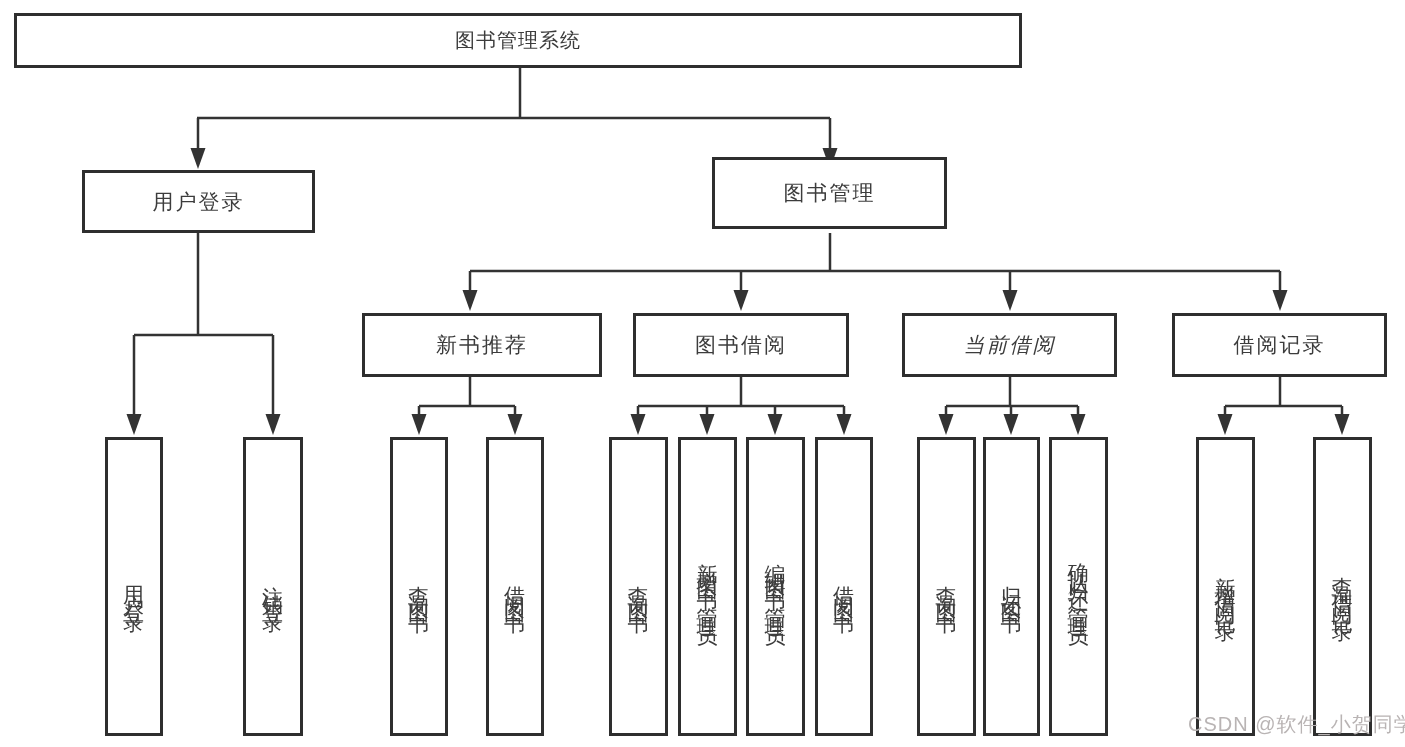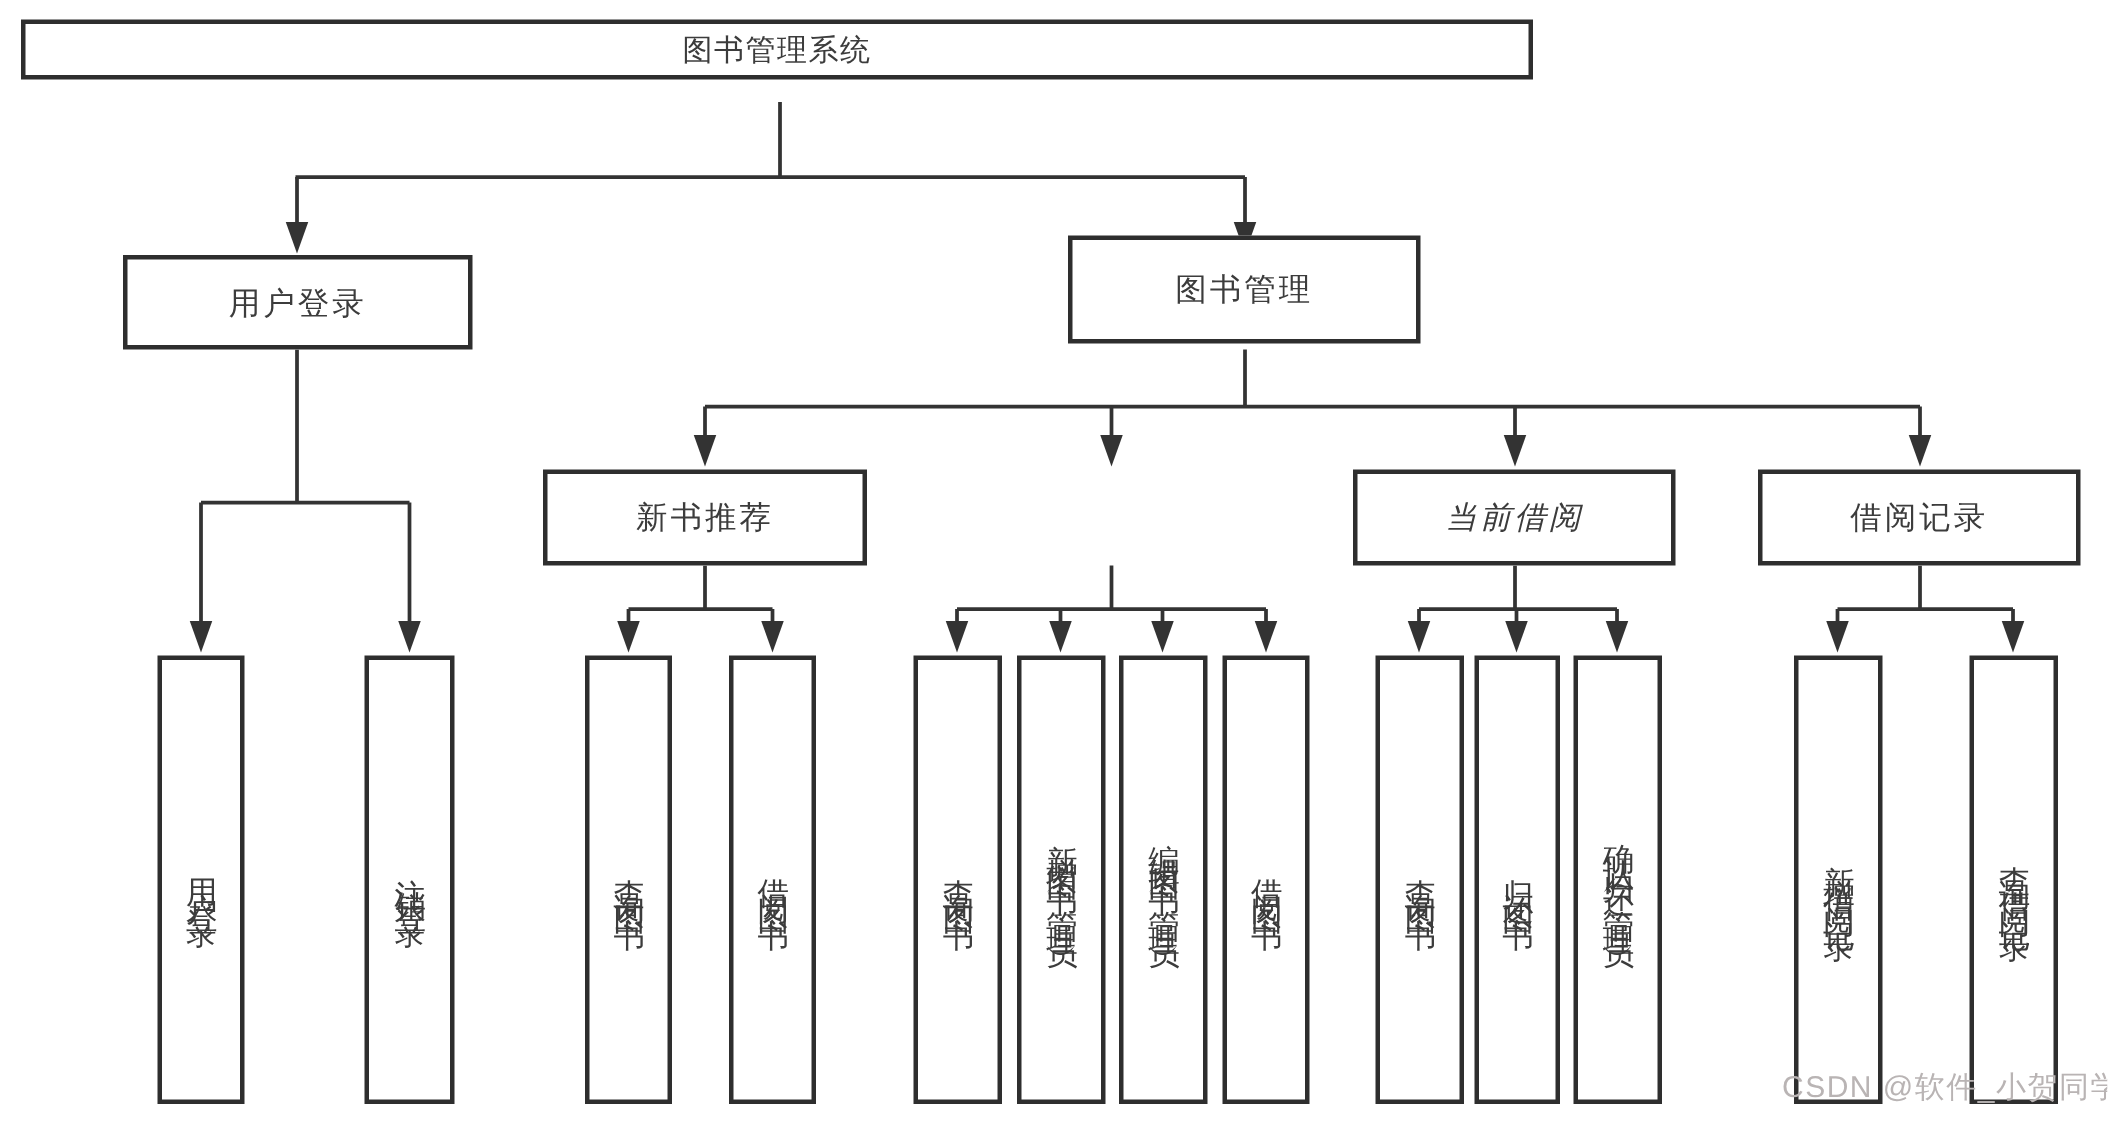--- a/index.html
+++ b/index.html
@@ -110,33 +110,36 @@
 
       <polygon points="938.5,414 953.5,414 946,435"></polygon>
       <polygon points="1003.5,414 1018.5,414 1011,435"></polygon>
       <polygon points="1070.5,414 1085.5,414 1078,435"></polygon>
 
       <polygon points="1217.5,414 1232.5,414 1225,435"></polygon>
       <polygon points="1334.5,414 1349.5,414 1342,435"></polygon>
     </g>
   </svg>
 
-  <div class="box rootbox" style="left:14px;top:13px;width:1008px;height:40px;justify-content:center;">
+  <div class="box rootbox" style="left:14px;top:13px;width:1008px;height:55px;justify-content:center;">
     <span>图书管理系统</span>
   </div>
 
   <div class="box hbox" style="left:82px;top:170px;width:233px;height:63px;">
     <span>用户登录</span>
   </div>
   <div class="box hbox" style="left:712px;top:157px;width:235px;height:72px;align-items:center;">
     <span>图书管理</span>
   </div>
 
-  <div class="box hbox" style="left:362px;top:313px;width:216px;height:64px;">
+  <div class="box hbox" style="left:362px;top:313px;width:240px;height:64px;">
     <span>新书推荐</span>
+  </div>
+  <div class="box hbox" style="left:633px;top:313px;width:216px;height:64px;">
+    <span>图书借阅</span>
   </div>
   <div class="box hbox" style="left:902px;top:313px;width:215px;height:64px;font-style:italic;">
     <span>当前借阅</span>
   </div>
   <div class="box hbox" style="left:1172px;top:313px;width:215px;height:64px;">
     <span>借阅记录</span>
   </div>
 
   <div class="box leaf" style="left:105px;width:58px;">
     <span class="vtext">用户登录</span>

